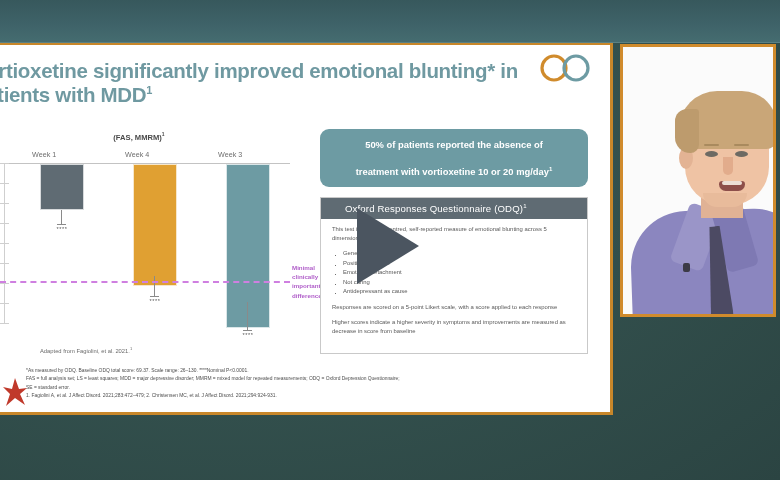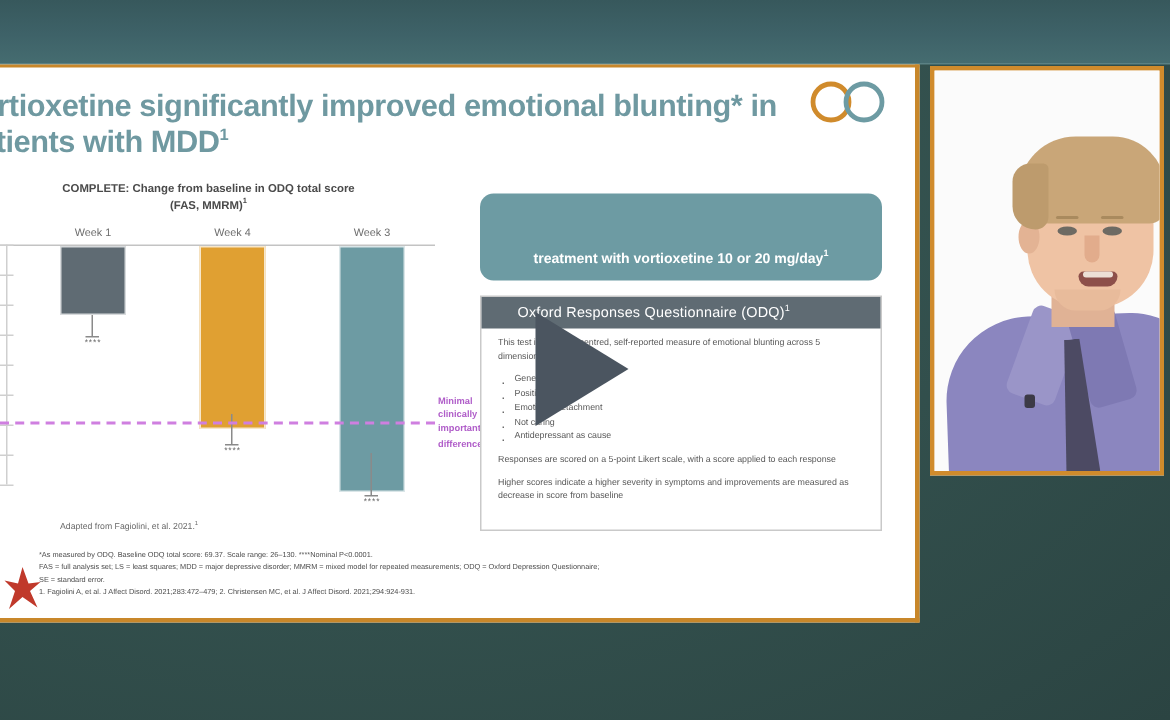--- a/index.html
+++ b/index.html
@@ -50,21 +50,21 @@
     position:absolute; left:0; top:0; width:330px; text-align:center;
     font-size:7.6px; font-weight:bold; color:#4a4a4a; line-height:1.45;
   }
   #chart-caption sup{ font-size:5px; }
 
   #plot{
     position:absolute; left:26px; top:30px; width:290px; height:190px;
   }
   .wklabel{
     position:absolute; top:0; font-size:7.2px; color:#6c6c6c;
-    text-align:center; width:60px;
+    width:60px;
   }
   #axis-zero{
     position:absolute; left:0; top:13px; width:290px; height:1px;
     background:#c3c3c3;
   }
   #axis-y{
     position:absolute; left:4px; top:13px; width:1px; height:160px;
     background:#cfcfcf;
   }
   .ytick{ position:absolute; left:0; width:9px; height:1px; background:#cfcfcf; }
@@ -228,21 +228,21 @@
   </div>
 
   <svg id="logo" viewBox="0 0 62 30">
     <circle cx="18" cy="15" r="12" fill="none" stroke="#d08b2c" stroke-width="3.2"></circle>
     <circle cx="40" cy="15" r="12" fill="none" stroke="#6d9ba3" stroke-width="3.2"></circle>
   </svg>
 
   <div id="chart-block">
 
     <div id="chart-caption">
-      <span>COMPLETE: Change from baseline in ODQ total score</span><br>
+      <br>
       <span>(FAS, MMRM)</span><sup>1</sup>
     </div>
 
     <div id="plot">
 
       <div class="wklabel" style="left:32px">Week 1</div>
       <div class="wklabel" style="left:125px">Week 4</div>
       <div class="wklabel" style="left:218px">Week 3</div>
 
       <div id="axis-zero"></div>
@@ -281,21 +281,21 @@
         <span>difference</span><sup>2</sup>
       </div>
 
       <div id="adapted">
         <span>Adapted from Fagiolini, et al. 2021.</span><sup>1</sup>
       </div>
     </div>
   </div>
 
   <div id="callout">
-    <br>
+    <span>50% of patients reported the absence of</span><br>
     <br>
     <span>treatment with vortioxetine 10 or 20 mg/day</span><sup>1</sup>
   </div>
 
   <div id="odq">
     <div id="odq-header">
       <span>Oxford Responses Questionnaire (ODQ)</span><sup>1</sup>
     </div>
     <div id="odq-body">
       <div id="odq-intro">This test is a patient-centred, self-reported measure of emotional blunting across 5 dimensions:</div>

